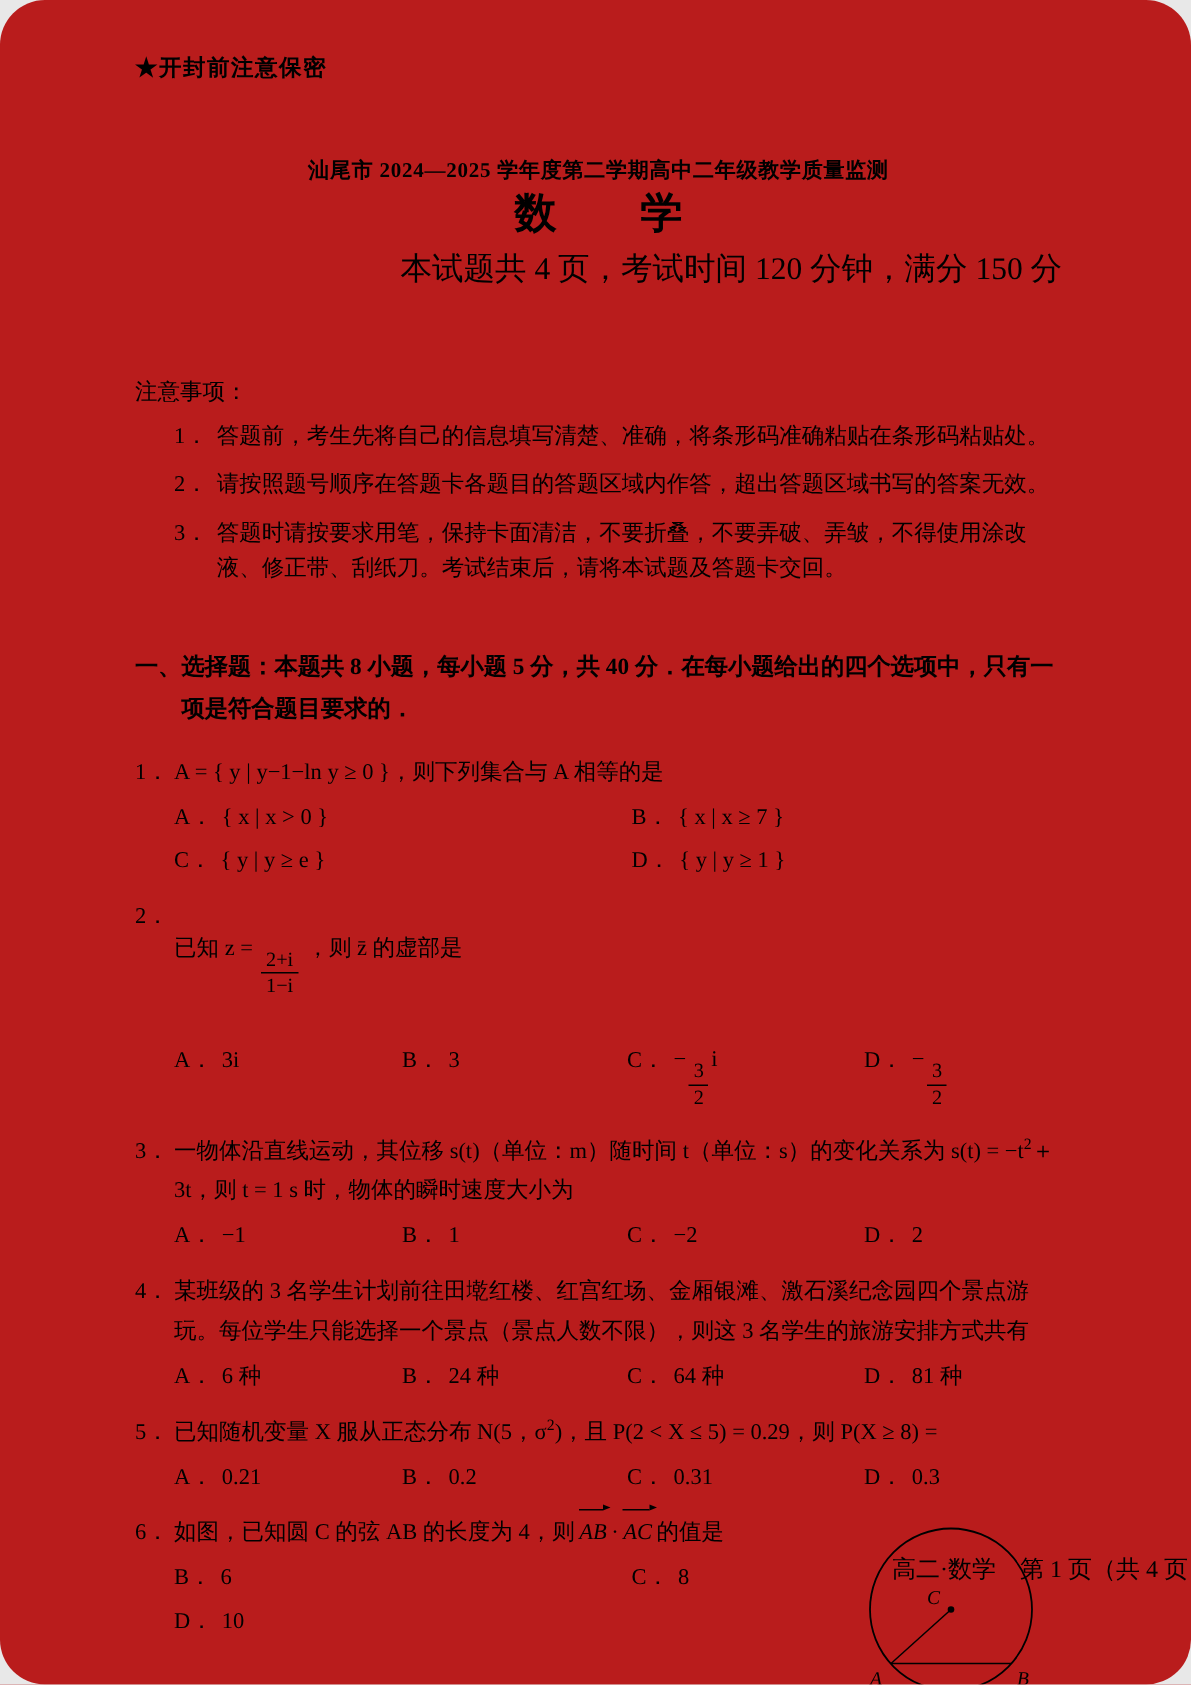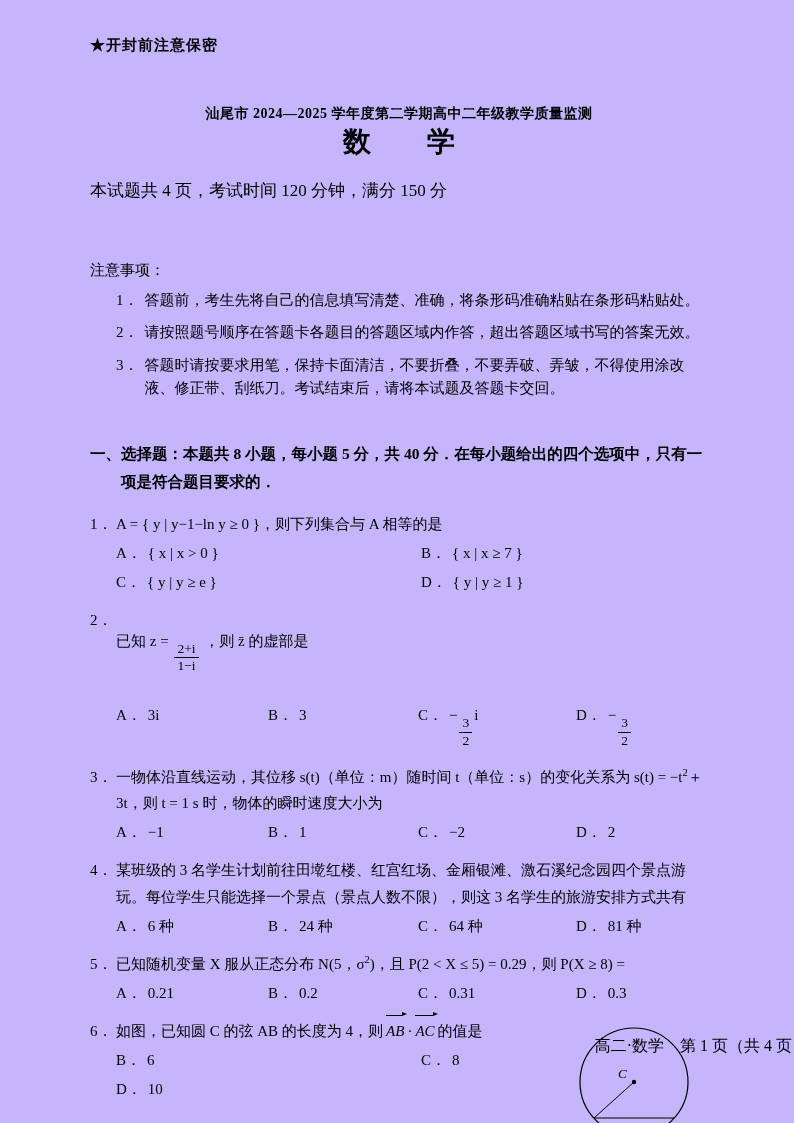--- a/index.html
+++ b/index.html
@@ -1,25 +1,25 @@
 <!DOCTYPE html>
 <html><head>
 <meta charset="utf-8">
 <style>
   * { box-sizing: border-box; margin: 0; padding: 0; }
   html, body { background: #e8e8e8; }
   body { font-family: "Liberation Serif", "DejaVu Serif", serif; color: #000; }
   .page {
-    width: 794px; height: 1123px; background: #c4b5fd; margin: 0 auto;
-    position: relative; padding: 28px 86px 0 90px; overflow: hidden;
+    width: 794px; height: 1123px; background: #b91c1c; margin: 0 auto;
+    position: relative; padding: 28px 86px 0 90px; overflow: hidden; border-radius: 30px;
   }
   .security { font-weight: bold; font-size: 15px; margin-top: 8px; letter-spacing: 1px; }
   .title { text-align: center; font-size: 14px; font-weight: bold; margin-top: 50px; letter-spacing: 0.5px; }
   .subject { text-align: center; font-size: 28px; font-weight: bold; letter-spacing: 14px; text-indent: 14px; }
-  .exam-info { text-align: left; font-size: 17px; margin-top: 18px; }
+  .exam-info { text-align: right; font-size: 21px; margin-top: 4px; }
   .notice { margin-top: 59px; font-size: 15px; }
   .notice-heading { font-size: 15px; }
   .notice-item { display: flex; margin-left: 26px; margin-top: 9px; line-height: 1.55; }
   .ni-num { flex: 0 0 auto; white-space: pre; padding-right: 6px; }
   .ni-text { flex: 1; }
   .section-heading { display: flex; margin-top: 40px; font-weight: bold; font-size: 15.5px; line-height: 1.8; }
   .sec-marker { flex: 0 0 auto; }
   .sec-text { flex: 1; }
   .question { margin-top: 15px; font-size: 15px; }
   .q-stem { display: flex; line-height: 1.75; }

